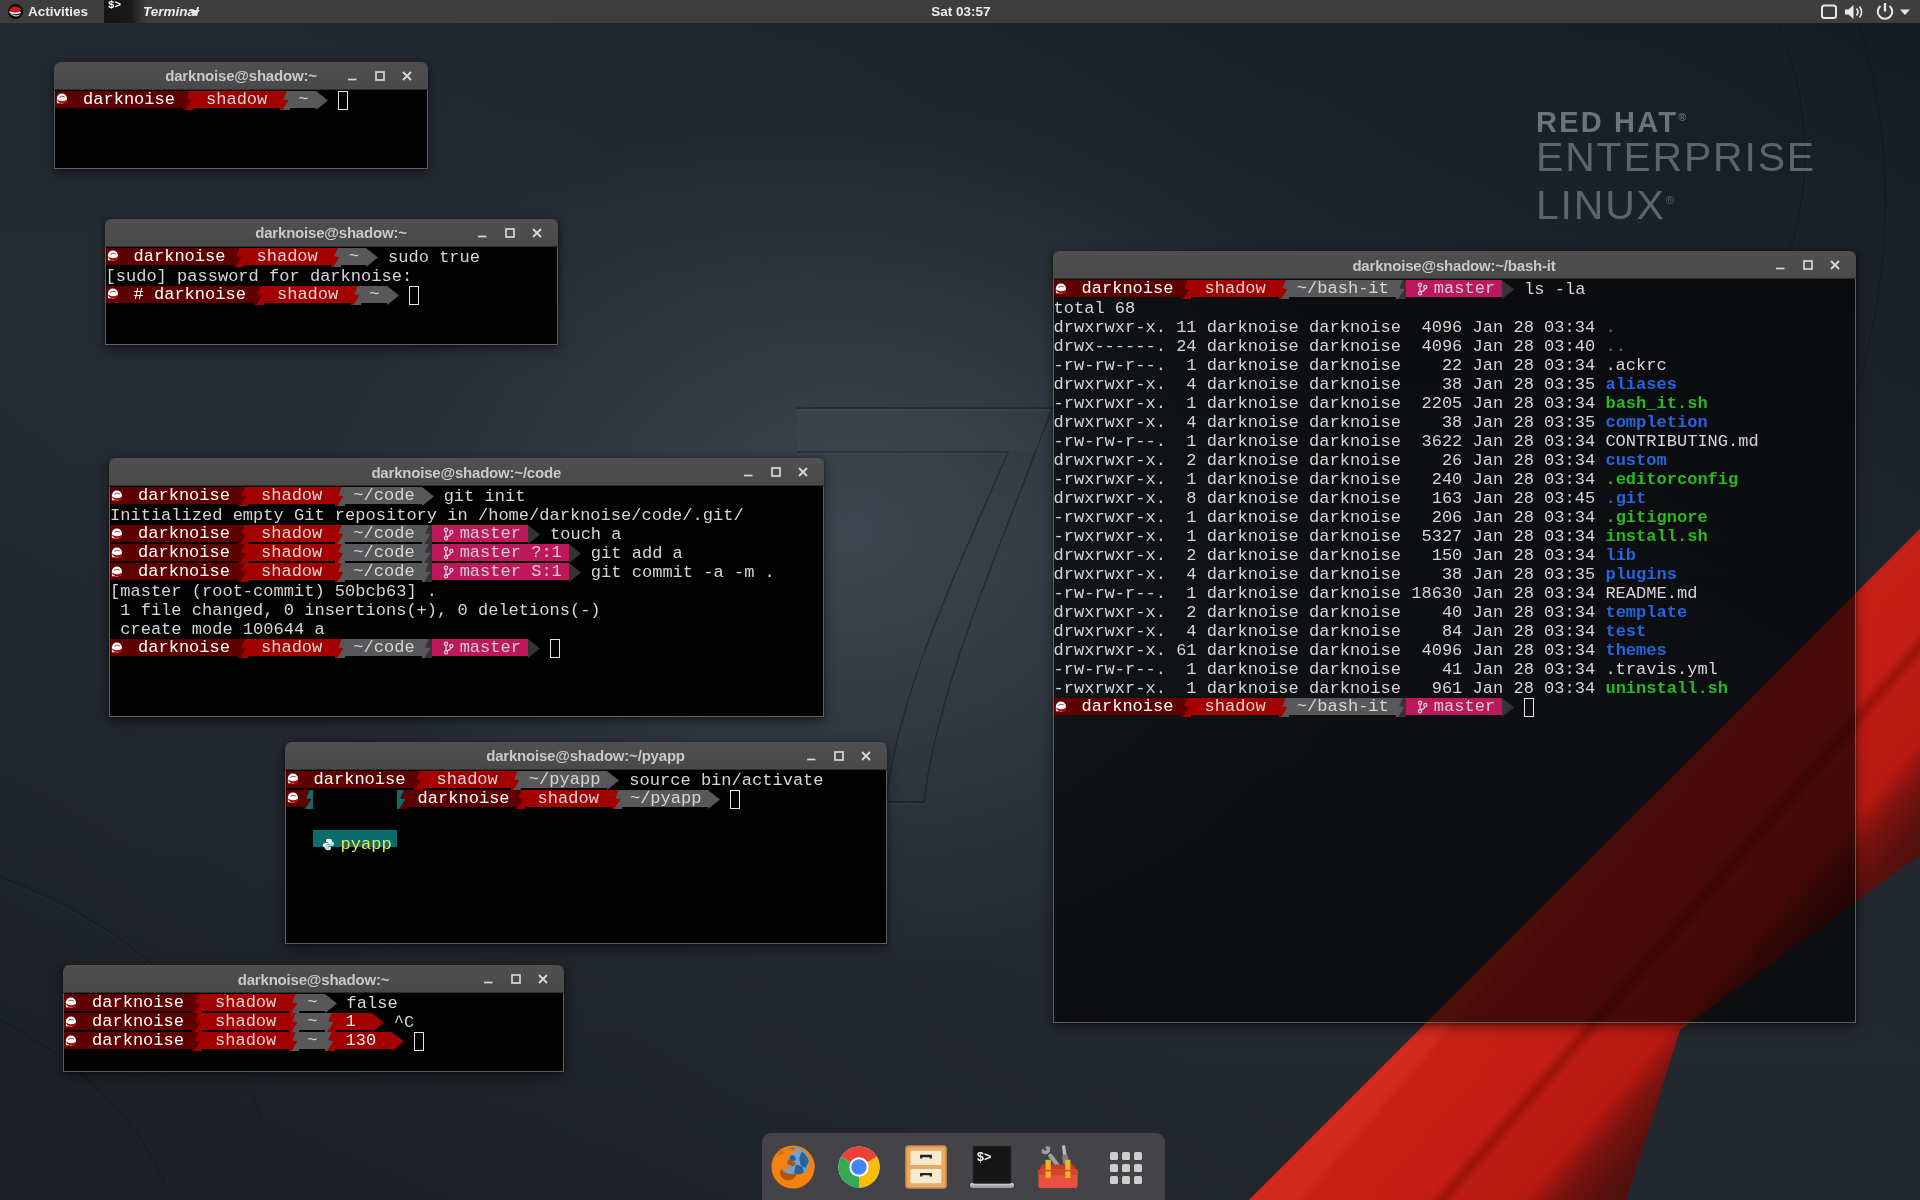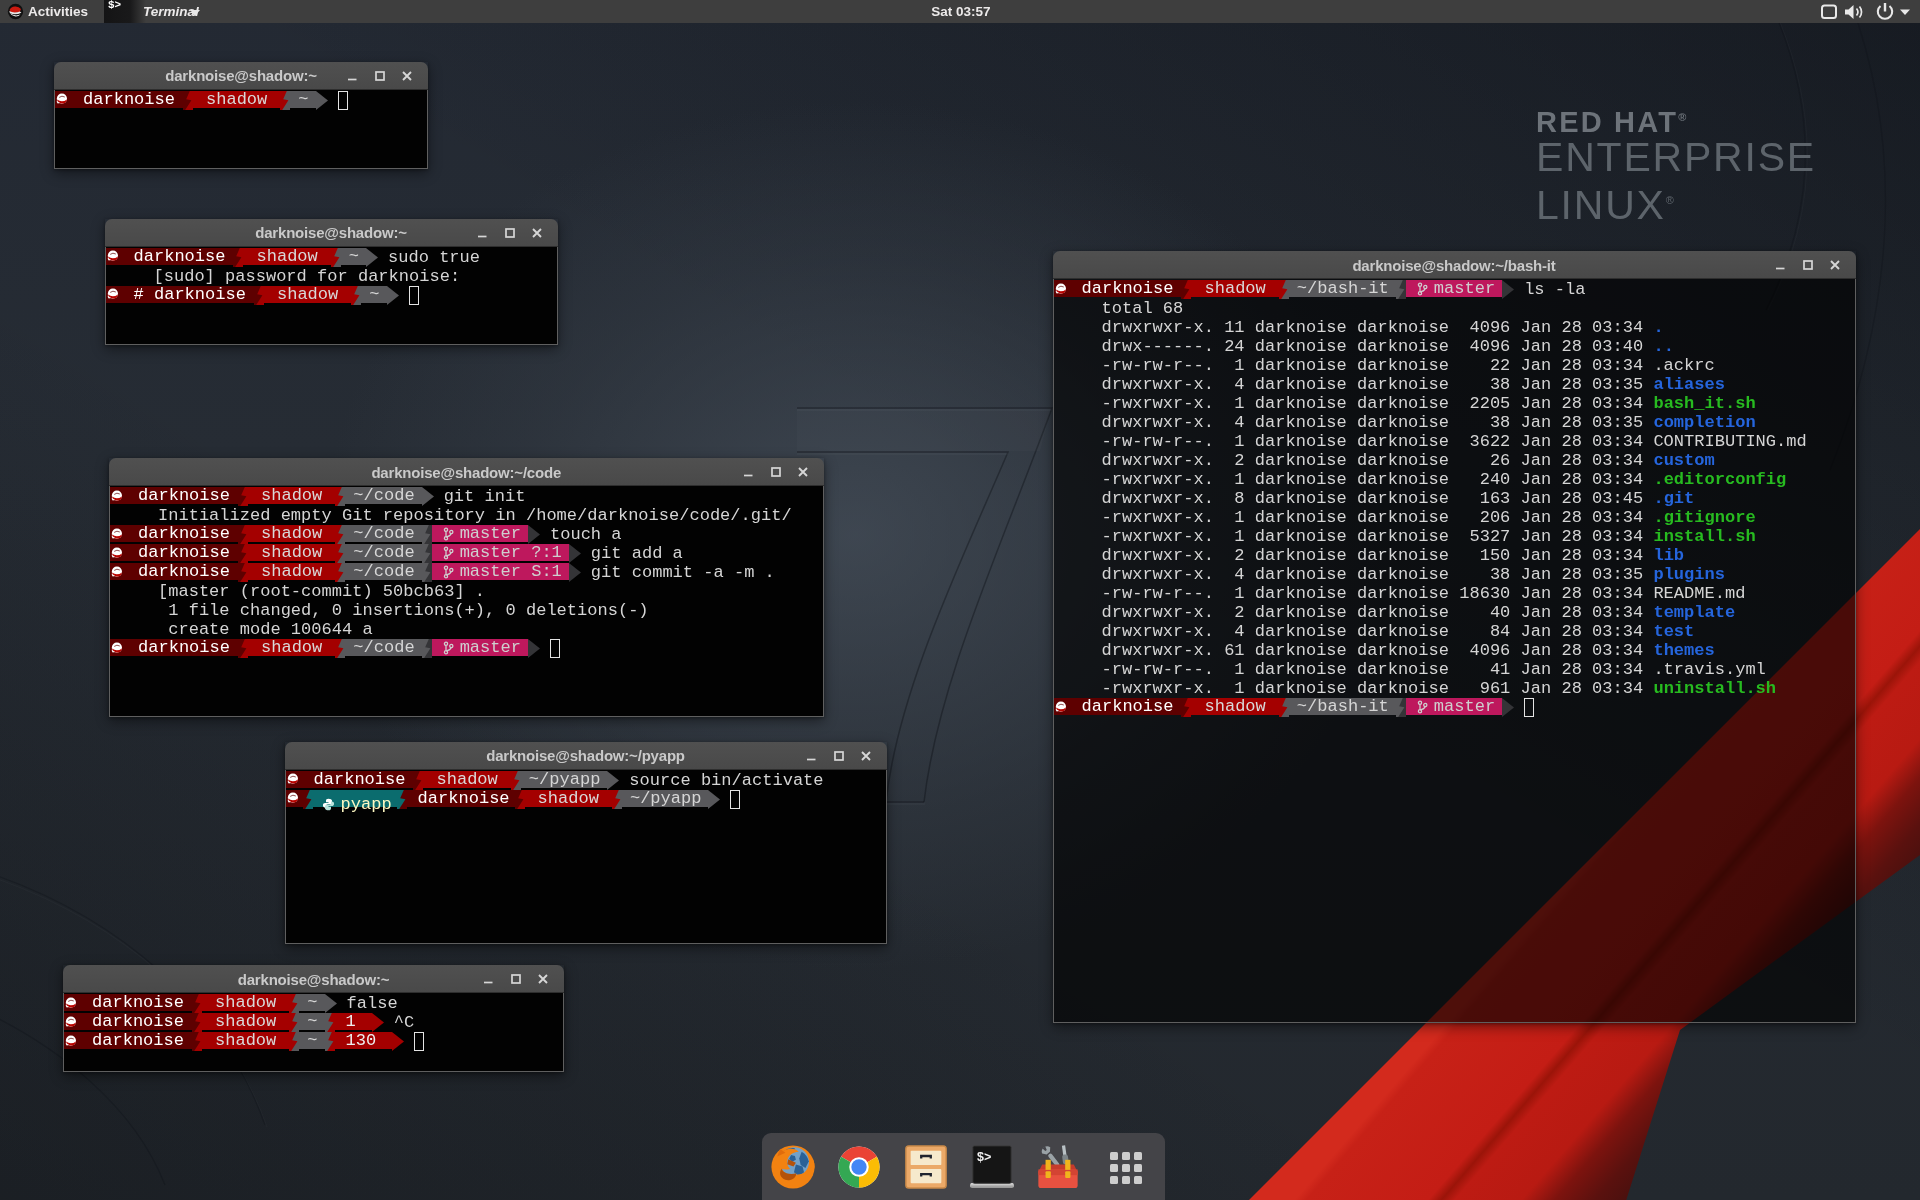--- a/index.html
+++ b/index.html
@@ -29,30 +29,30 @@
 #topbar .clock { position:absolute; left:926px; top:4px; width:70px; text-align:center; }
 #sysic { position:absolute; right:10px; top:0; height:24px; }
 
 .win { position:absolute; box-shadow:0 4px 12px rgba(0,0,0,0.45), 0 1px 3px rgba(0,0,0,0.33); }
 .tbar { height:28px; background:linear-gradient(#505050,#494949); border-radius:7px 7px 0 0; position:relative; border-bottom:1px solid #2e2e2e; }
 .tbar .t { position:absolute; width:100%; text-align:center; top:5.5px; font-size:15px; letter-spacing:-0.2px; font-weight:bold; color:#c9c9c9; }
 .wb { position:absolute; top:0; width:28px; height:28px; color:#d6d6d6; }
 .content { position:relative; border:1px solid #5f5f5f; border-top:none; background:#020202; padding:1px 0 0 0; overflow:hidden; }
 .trans .content { background:rgba(0,0,0,0.63); }
 .row { height:19px; white-space:pre; font-family:"Liberation Mono",monospace; font-size:17.05px; line-height:19px; color:#d5d5d5; display:flex; align-items:stretch; }
-.row.plain { display:block;margin-left:48px; }
+.row.plain { display:block; }
 .row b.b { color:#2565dd; font-weight:bold; }
 .row b.g { color:#27bb20; font-weight:bold; }
 .seg { display:inline-flex; align-items:center; height:17px; color:#fff; }
 .s1 { background:#5e0000; padding:0 8px 0 0; }
 .s2 { background:#a40000; color:#d9d9d9; padding:0 13px; }
 .s3 { background:#58585b; color:#d6d6d6; padding:0 7px 0 8px; }
 .s4 { background:#be185d; color:#cfcfcf; padding:0 7px 0 11px; }
 .sE { background:#a40000; color:#eee; padding:0 16px 0 11px; }
-.sV { background:#0b6c6e; color:#fef9c3; padding:12px 5px 0 9px; }
+.sV { background:#0b6c6e; color:#fde047; padding:12px 5px 0 9px;margin-top:40px; }
 svg.a { display:block; flex:none; }
 .cmd { padding-left:10px; }
 .cur { display:inline-block; width:10px; height:19px; border:1.5px solid #e4e4e4; margin-left:10px; flex:none; }
 .hatp { margin:0 15px 0 1px; flex:none; }
 .hatv { margin:0 2px 0 1px; flex:none; }
 
 #dock { position:absolute; left:762px; top:1133px; width:403px; height:67px; background:rgba(69,69,73,0.97); border-radius:9px 9px 0 0; }
 .di { position:absolute; top:11px; width:46px; height:46px; }
 #grid { position:absolute; left:348px; top:19px; width:32px; height:32px; }
 </style>

